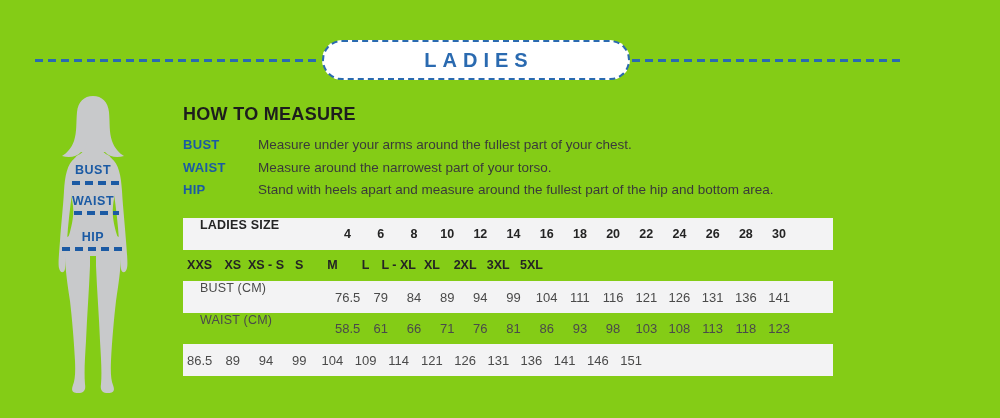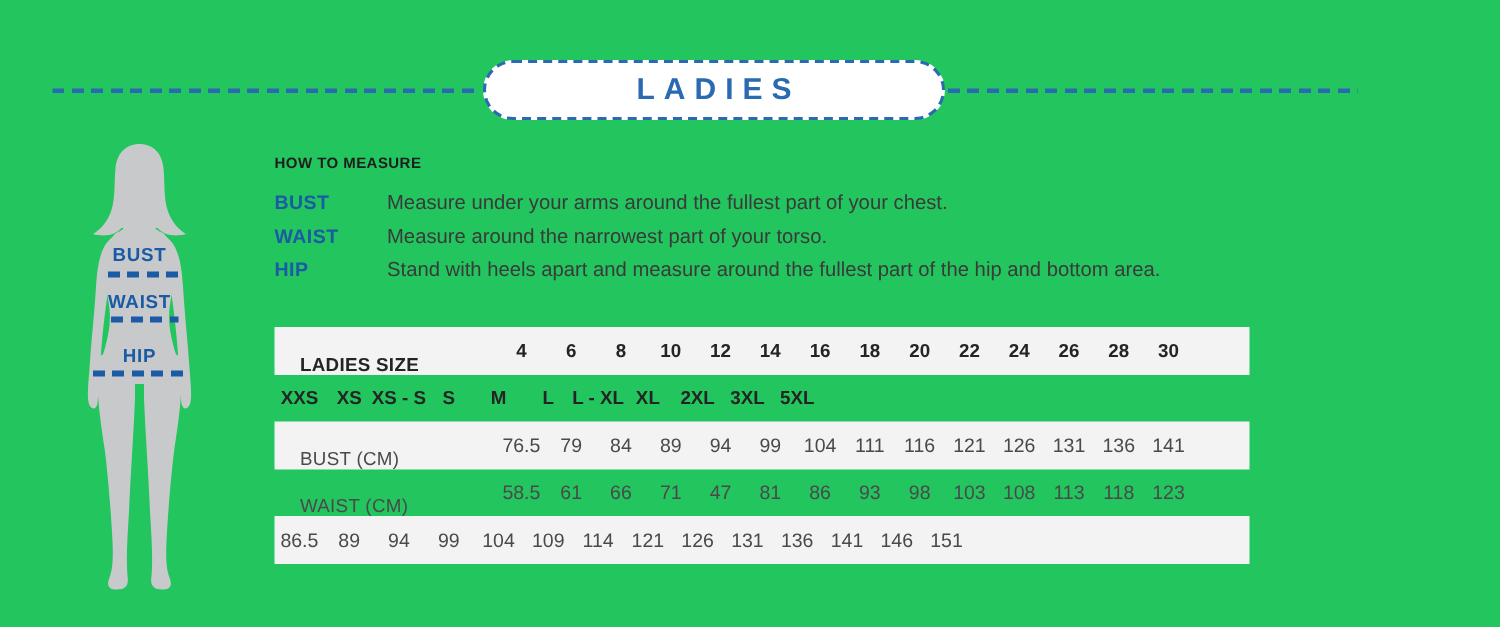--- a/index.html
+++ b/index.html
@@ -6,21 +6,21 @@
     --accent-blue:#2a6ab0;
     --label-blue:#1b5aa4;
     --silhouette-gray:#c8c9cb;
     --stripe-gray:#f3f3f4;
     --text-dark:#242424;
     --text-gray:#4a4a4a;
   }
   *{margin:0;padding:0;box-sizing:border-box;}
   html,body{width:1000px;height:418px;background:#fff;overflow:hidden;
     font-family:"Liberation Sans", sans-serif;}
-  .page{position:relative;width:1000px;height:418px;background:#22c55e;}
+  .page{position:relative;width:1000px;height:418px;background:#84cc16;}
 
   
   .dash-line{position:absolute;height:3px;top:59px;
     background:repeating-linear-gradient(90deg,var(--accent-blue) 0 8px,transparent 8px 13px);}
   .dash-left{left:35px;width:285px;}
   .dash-right{left:632px;width:273px;}
   .pill{position:absolute;left:322px;top:40px;width:308px;height:40px;
     border:2px dashed var(--accent-blue);border-radius:21px;
     display:flex;align-items:center;justify-content:center;background:#fff;}
   .pill-title{color:var(--accent-blue);font-weight:bold;font-size:20px;
@@ -32,29 +32,29 @@
   .fig-label{position:absolute;left:0;width:80px;text-align:center;
     color:var(--label-blue);font-weight:bold;font-size:12.5px;letter-spacing:.5px;z-index:2;}
   .fig-line{position:absolute;height:4px;z-index:2;
     background:repeating-linear-gradient(90deg,var(--label-blue) 0 8px,transparent 8px 13px);}
   .fig-label.bust{top:68px;} .fig-line.bust{top:86px;left:19px;width:49px;}
   .fig-label.waist{top:99px;} .fig-line.waist{top:116px;left:21px;width:45px;}
   .fig-label.hip{top:135px;} .fig-line.hip{top:152px;left:9px;width:62px;}
 
   
   .how-to{position:absolute;left:183px;top:104px;width:700px;}
-  .how-title{font-size:10px;font-weight:bold;color:#1d1d1d;letter-spacing:.3px;}
+  .how-title{font-size:18px;font-weight:bold;color:#1d1d1d;letter-spacing:.3px;}
   .measure-rows{margin-top:9px;}
   .measure-row{display:flex;line-height:22.5px;}
   .measure-term{width:75px;color:var(--label-blue);font-weight:bold;font-size:13px;letter-spacing:.3px;}
   .measure-desc{color:#3a3a3a;font-size:13.5px;}
 
   
   .size-table{position:absolute;left:183px;top:218px;width:650px;}
-  .t-row{display:flex;align-items:flex-end;height:31.5px;}
+  .t-row{display:flex;align-items:flex-start;height:31.5px;}
   .t-row.striped{background:var(--stripe-gray);}
   .t-label{width:148px;padding-left:17px;font-size:12.5px;color:var(--text-gray);
     letter-spacing:.2px;white-space:nowrap;}
   .t-row.hdr .t-label{font-weight:bold;color:var(--text-dark);}
   .t-cell{position:relative;width:33.2px;height:100%;flex:none;}
   .t-cell span{position:absolute;left:50%;top:50%;transform:translate(-50%,-50%);
     white-space:nowrap;font-size:13px;color:var(--text-gray);}
   .t-row.hdr .t-cell span{font-weight:bold;color:var(--text-dark);font-size:12.5px;}
 </style>
 </head>
@@ -256,21 +256,21 @@
         <div class="t-cell">
           <span>61</span>
         </div>
         <div class="t-cell">
           <span>66</span>
         </div>
         <div class="t-cell">
           <span>71</span>
         </div>
         <div class="t-cell">
-          <span>47</span>
+          <span>76</span>
         </div>
         <div class="t-cell">
           <span>81</span>
         </div>
         <div class="t-cell">
           <span>86</span>
         </div>
         <div class="t-cell">
           <span>93</span>
         </div>

